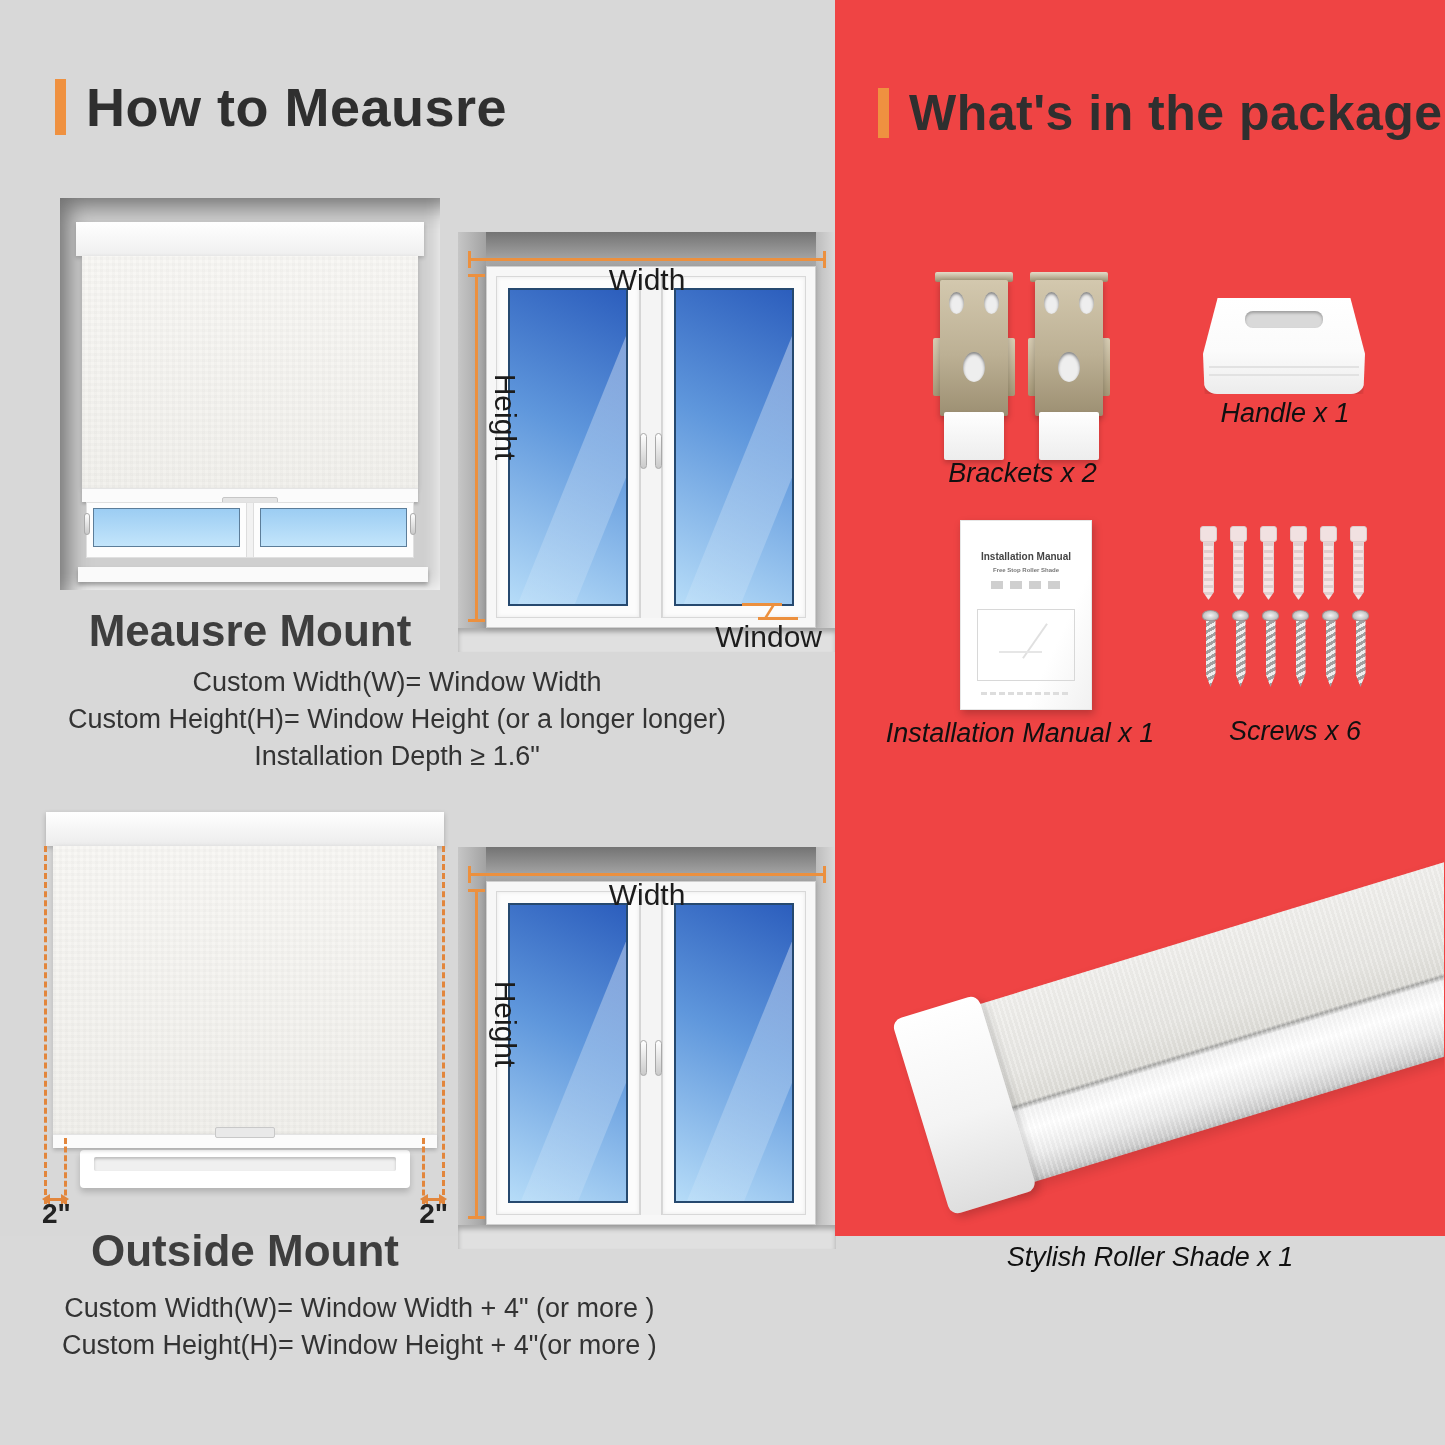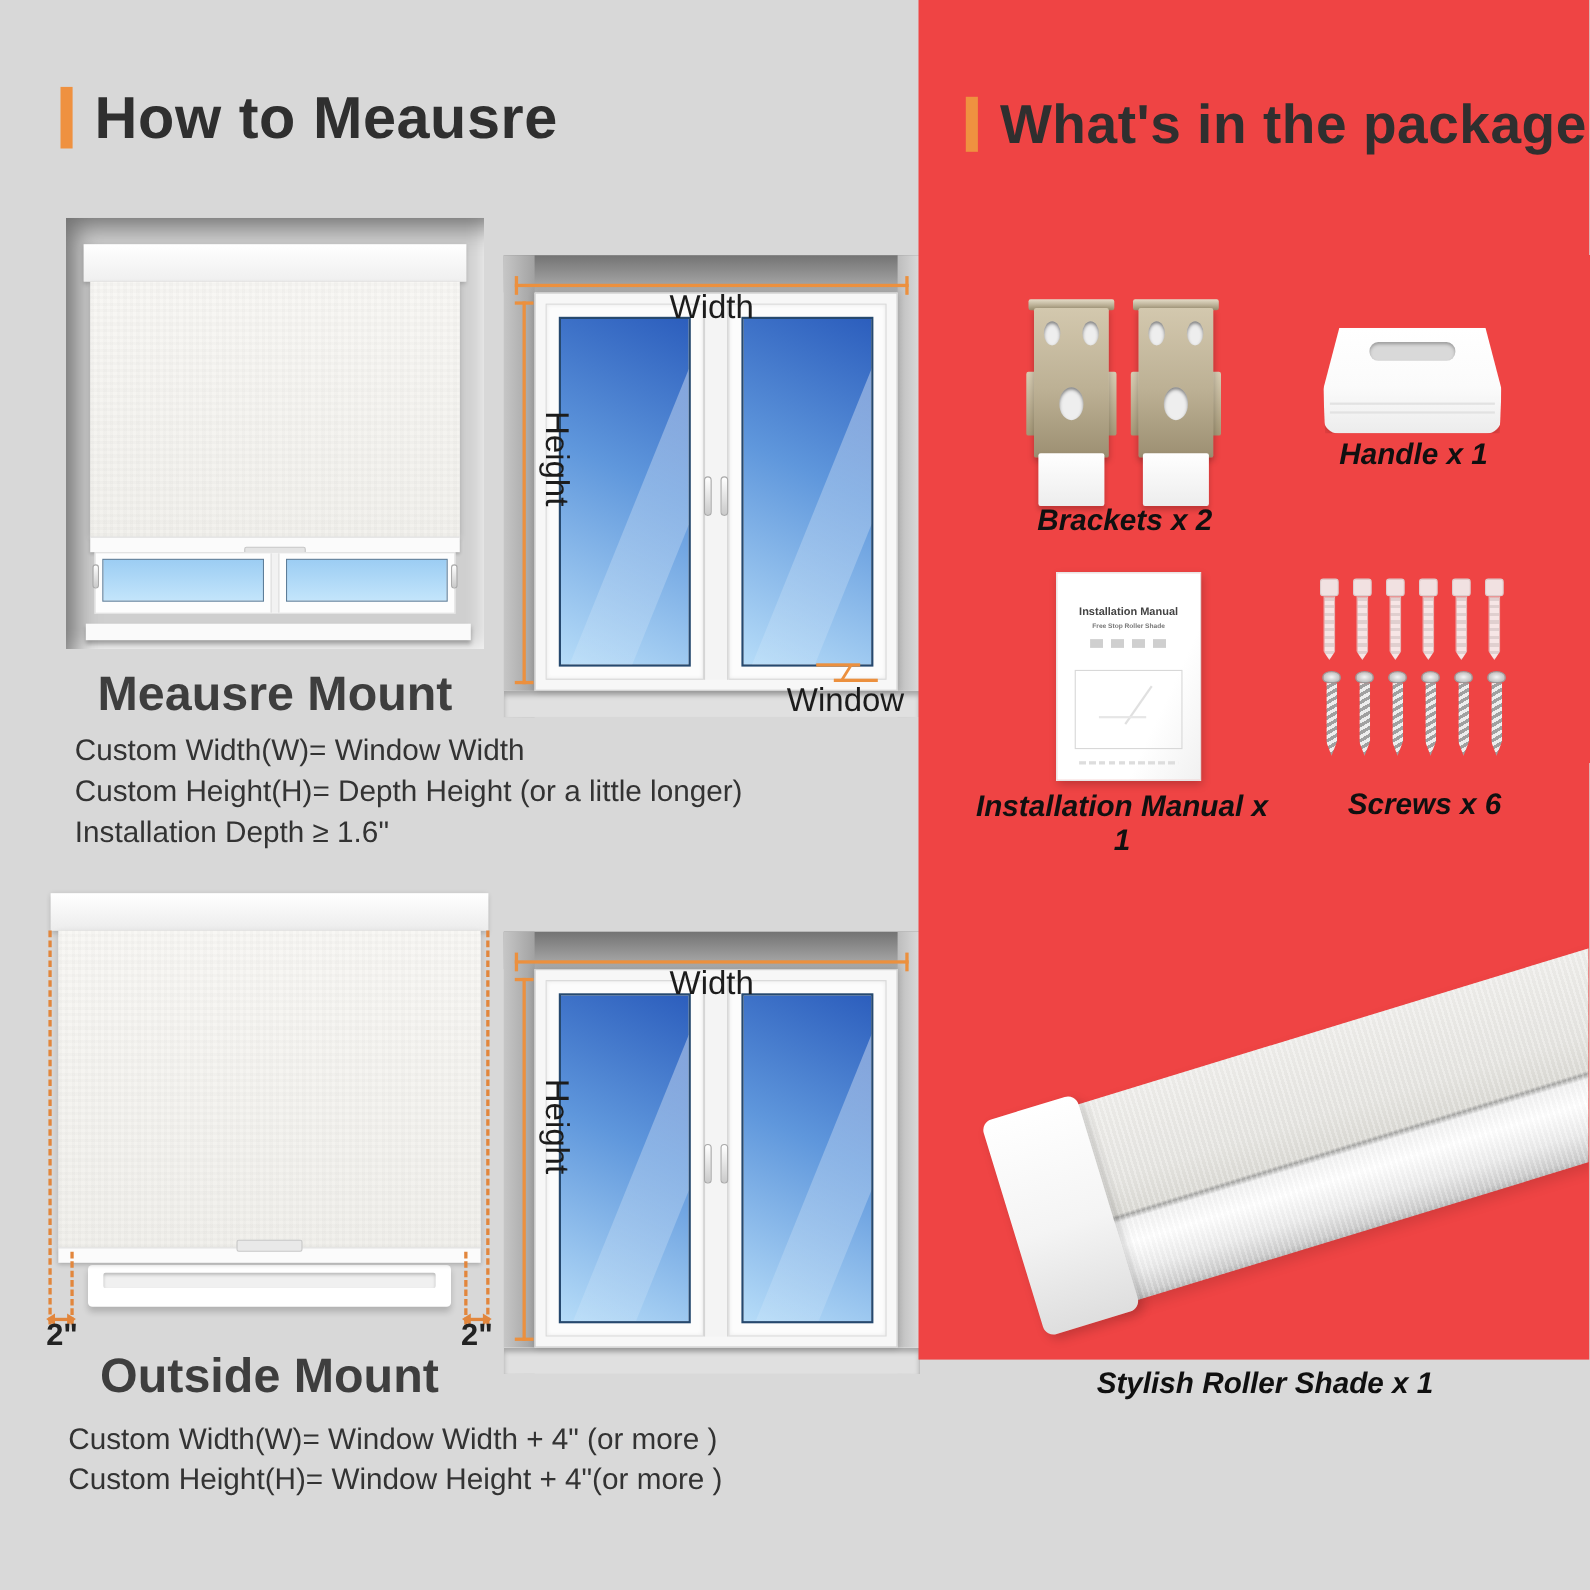--- a/index.html
+++ b/index.html
@@ -20,22 +20,22 @@
   .sec-title h1 { font-weight:bold; color:#2f2f2f; letter-spacing:.5px; }
   .sec-title-left  { left:55px; top:76px; }
   .sec-title-left .sec-bar { height:56px; }
   .sec-title-left h1 { font-size:54px; }
   .sec-title-right { left:43px; top:84px; }
   .sec-title-right .sec-bar { height:50px; }
   .sec-title-right h1 { font-size:50px; }
 
   
   .mount-heading { position:absolute; text-align:center; font-size:44px; font-weight:bold; color:#3e3e3e; }
-  .specs { position:absolute; font-size:27px; color:#333; line-height:37px; }
-  .item-label { position:absolute; text-align:center; font-size:27px; font-weight:bold; font-style:italic; color:#101010; }
+  .specs { position:absolute; font-size:27px; color:#333; line-height:37px;text-align:center; }
+  .item-label { position:absolute; text-align:center; font-size:27px; font-weight:normal; font-style:italic; color:#101010; }
 
   
   .im-illus { position:absolute; left:60px; top:198px; width:380px; height:392px;
     background:#cfcfcf;
     box-shadow: inset 18px 18px 22px -10px rgba(50,50,50,.6), inset -12px -14px 16px -10px rgba(255,255,255,.75);
   }
   .im-headrail { position:absolute; left:16px; right:16px; top:24px; height:34px;
     background:linear-gradient(#ffffff,#efefef); box-shadow:0 2px 4px rgba(0,0,0,.2); }
   .im-fabric { position:absolute; left:22px; right:22px; top:58px; height:232px;
     background:
@@ -241,21 +241,21 @@
       <span class="bar b"></span>
       <span class="slant"></span>
     </div>
     <div class="meas-depth-label">Window</div>
   </div>
 
   <div class="mount-heading" style="left:60px; top:606px; width:380px;">Meausre Mount</div>
 
   <div class="specs" style="left:68px; top:664px;">
     <div>Custom Width(W)= Window Width</div>
-    <div>Custom Height(H)= Depth Height (or a little longer)</div>
+    <div>Custom Height(H)= Window Height (or a longer longer)</div>
     <div>Installation Depth ≥ 1.6"</div>
   </div>
 
   <div class="om-illus">
     <div class="om-sill"></div>
     <div class="om-headrail"></div>
     <div class="om-fabric"></div>
     <div class="om-bottombar">
       <div class="om-tab"></div>
     </div>

